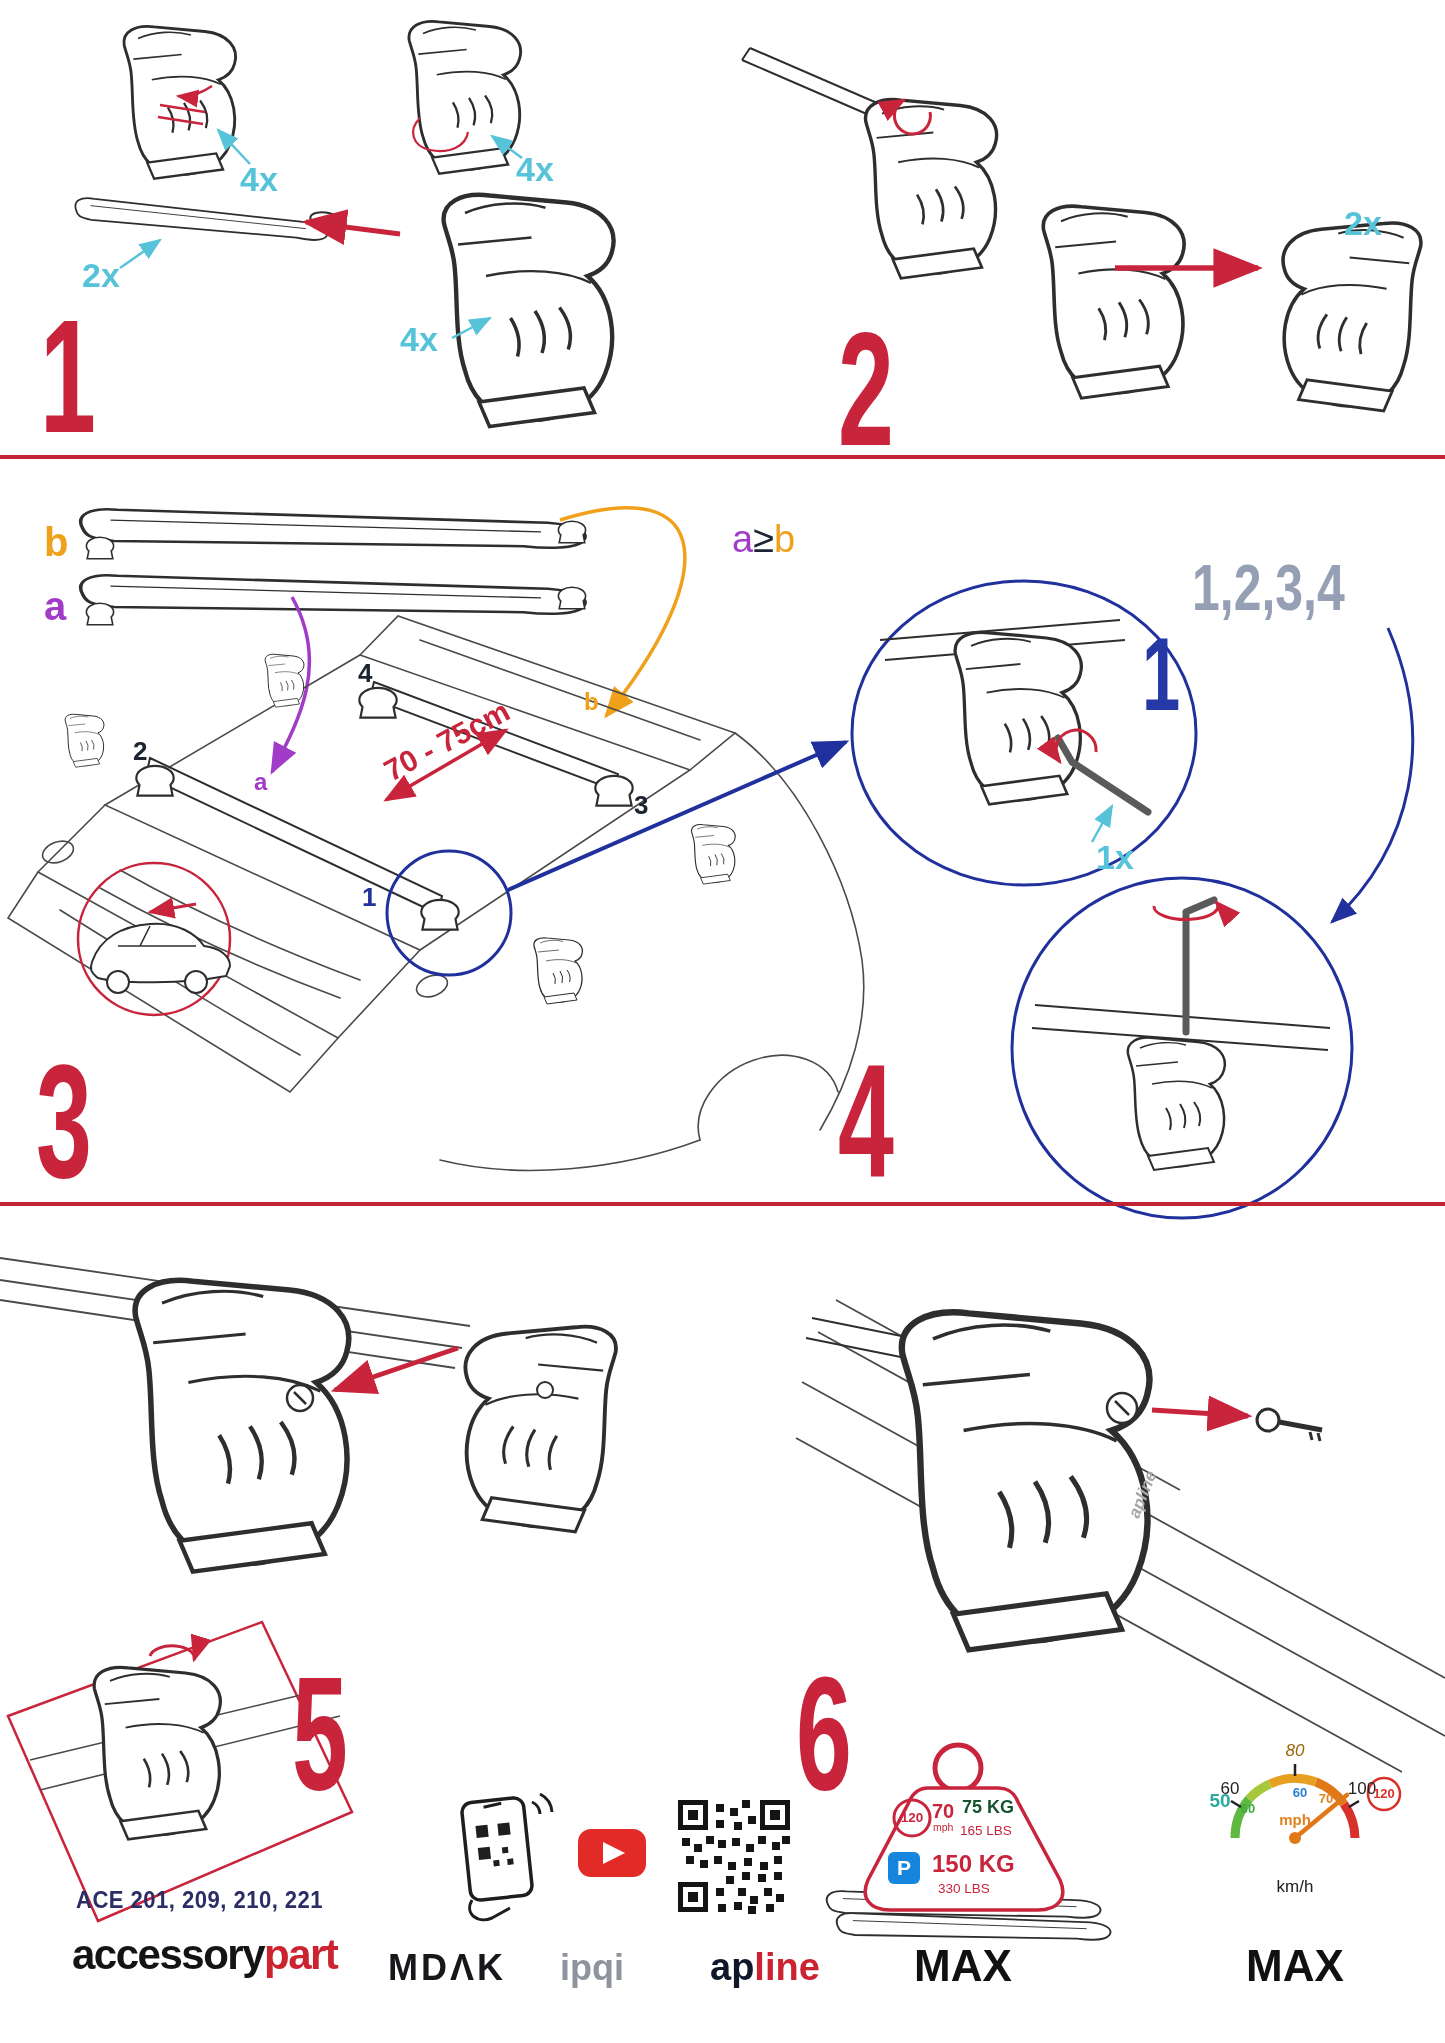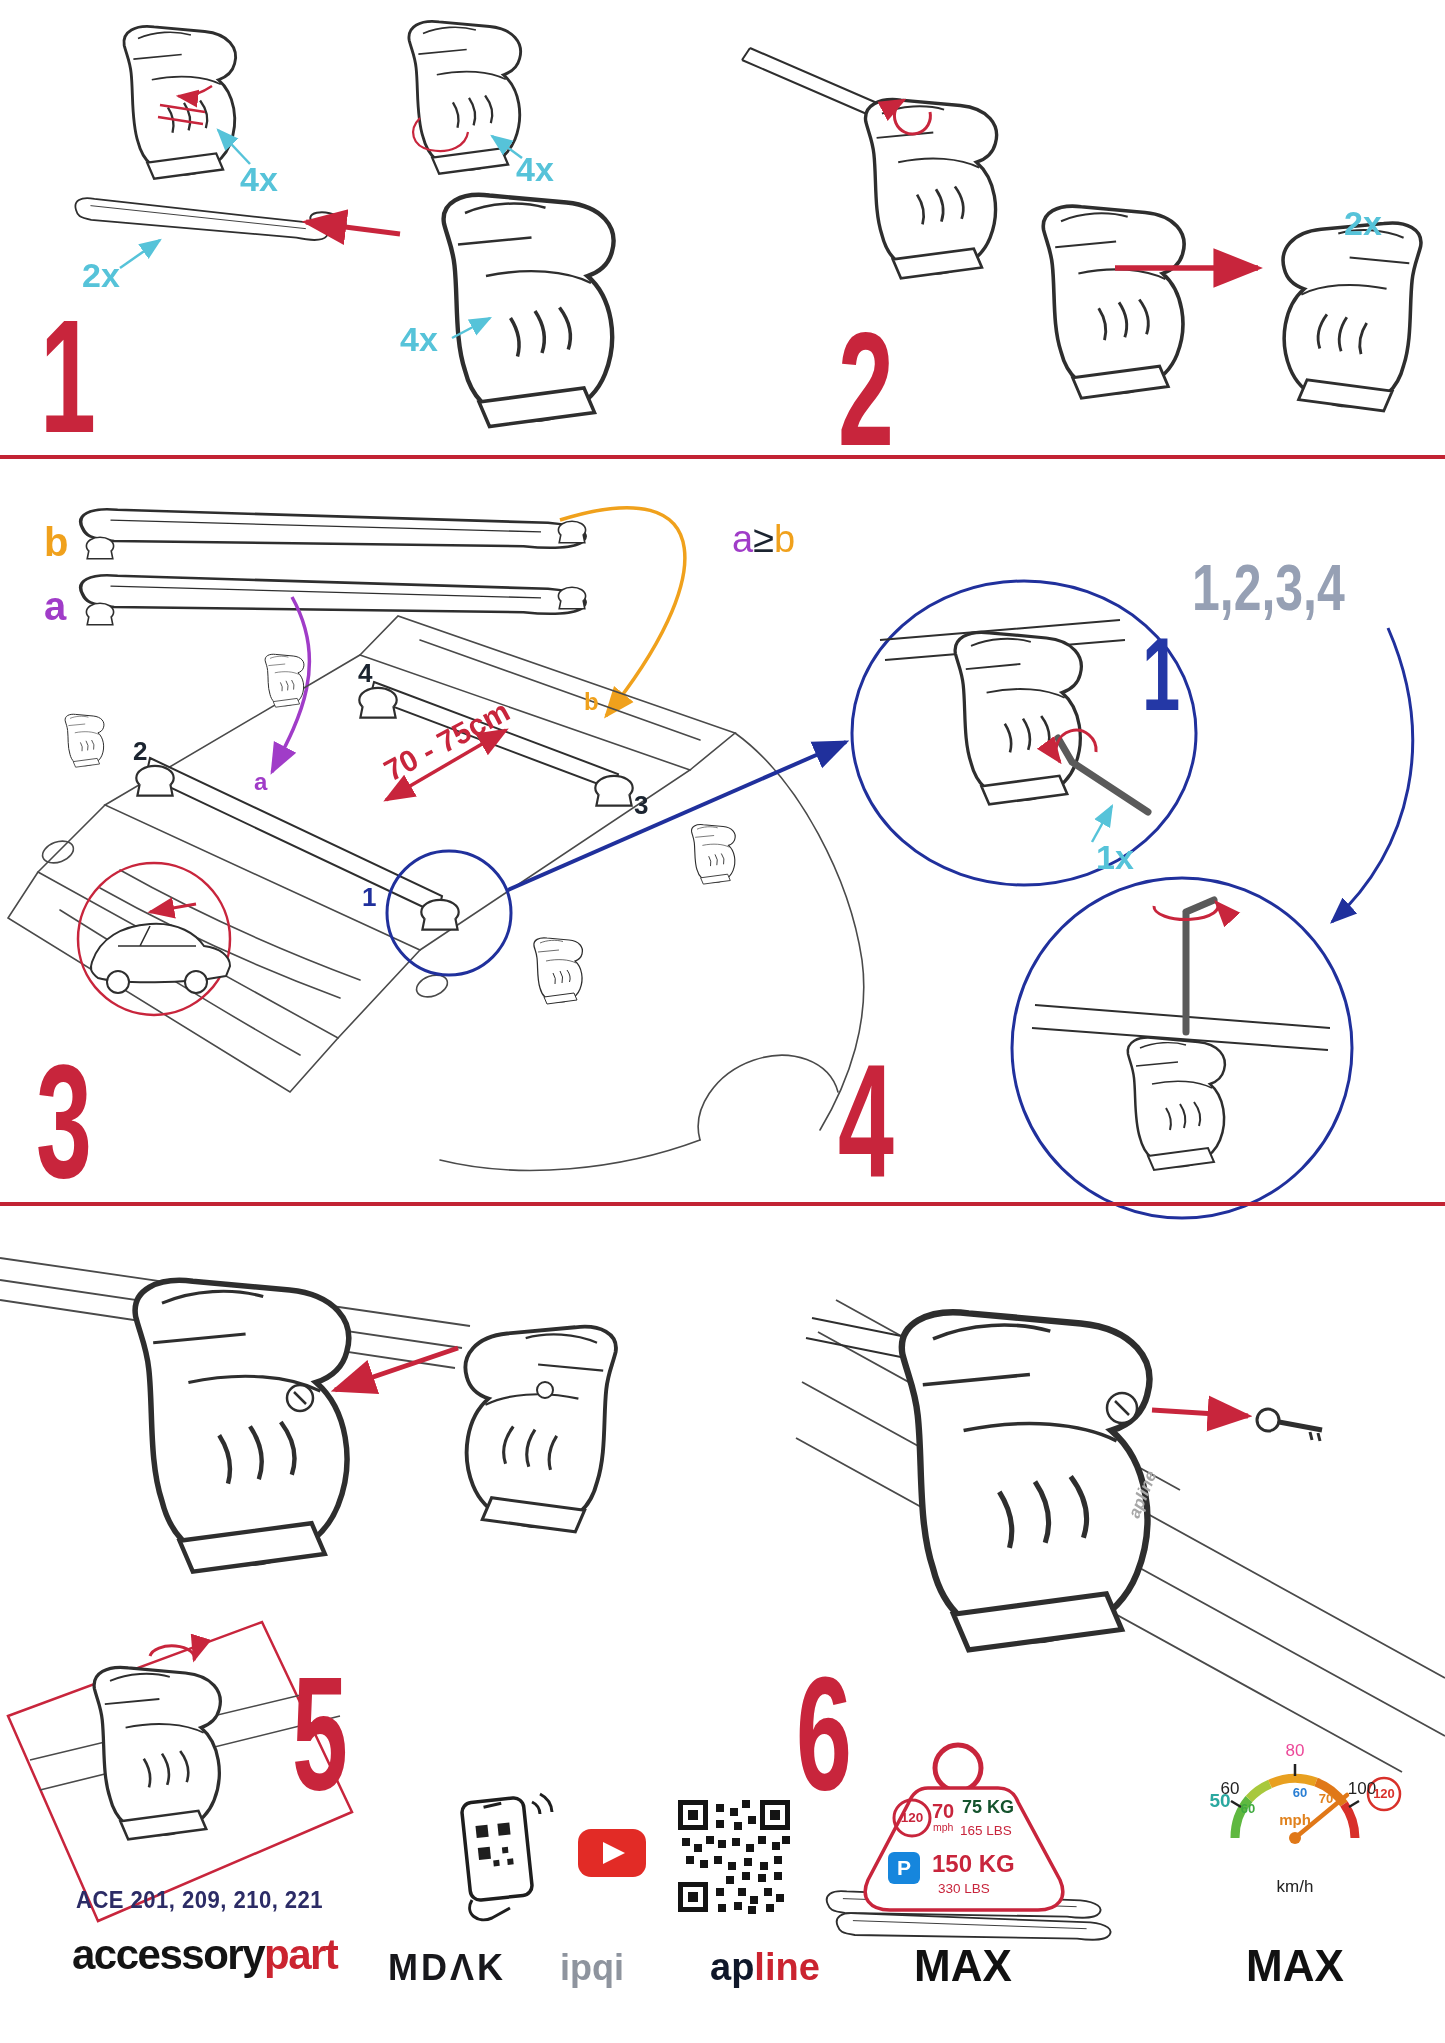--- a/index.html
+++ b/index.html
@@ -295,21 +295,21 @@
 <div class="t" style="left:932px;top:1801px;font-size:20px;font-weight:bold;color:#c8253c;">70</div>
 <div class="t" style="left:933px;top:1822px;font-size:10.5px;color:#c8253c;">mph</div>
 <div class="t" style="left:962px;top:1798px;font-size:18px;font-weight:bold;color:#14532d;">75 KG</div>
 <div class="t" style="left:960px;top:1824px;font-size:13.5px;color:#c8253c;">165 LBS</div>
 <div class="t ctr" style="left:888px;top:1852px;width:32px;height:32px;line-height:32px;font-size:21px;font-weight:bold;color:#fff;background:#1686dd;border-radius:6px;">P</div>
 <div class="t" style="left:932px;top:1852px;font-size:24px;font-weight:bold;color:#c8253c;">150 KG</div>
 <div class="t" style="left:938px;top:1882px;font-size:13.5px;color:#c8253c;">330 LBS</div>
 <div class="t ctr" style="left:898px;top:1944px;width:130px;font-size:44px;font-weight:bold;color:#111;">MAX</div>
 
 <div class="t ctr" style="left:1210px;top:1780px;width:40px;font-size:17px;color:#222;">60</div>
-<div class="t ctr" style="left:1275px;top:1742px;width:40px;font-size:17px;color:#ec4899;">80</div>
+<div class="t ctr" style="left:1275px;top:1742px;width:40px;font-size:17px;color:#a16207;font-style:italic;">80</div>
 <div class="t ctr" style="left:1342px;top:1780px;width:40px;font-size:17px;color:#222;">100</div>
 <div class="t ctr" style="left:1236px;top:1802px;width:24px;font-size:13px;font-weight:bold;color:#3faa3f;">60</div>
 <div class="t ctr" style="left:1208px;top:1791px;width:24px;font-size:19px;font-weight:bold;color:#2ba8a0;">50</div>
 <div class="t ctr" style="left:1288px;top:1786px;width:24px;font-size:13px;font-weight:bold;color:#2a7fd4;">60</div>
 <div class="t ctr" style="left:1314px;top:1792px;width:24px;font-size:13px;font-weight:bold;color:#e0821e;">70</div>
 <div class="t ctr" style="left:1368px;top:1787px;width:32px;font-size:13px;font-weight:bold;color:#d8302a;">120</div>
 <div class="t ctr" style="left:1272px;top:1812px;width:46px;font-size:15px;font-weight:bold;color:#e0821e;">mph</div>
 <div class="t ctr" style="left:1260px;top:1878px;width:70px;font-size:17px;color:#222;">km/h</div>
 <div class="t ctr" style="left:1230px;top:1944px;width:130px;font-size:44px;font-weight:bold;color:#111;">MAX</div>
 

